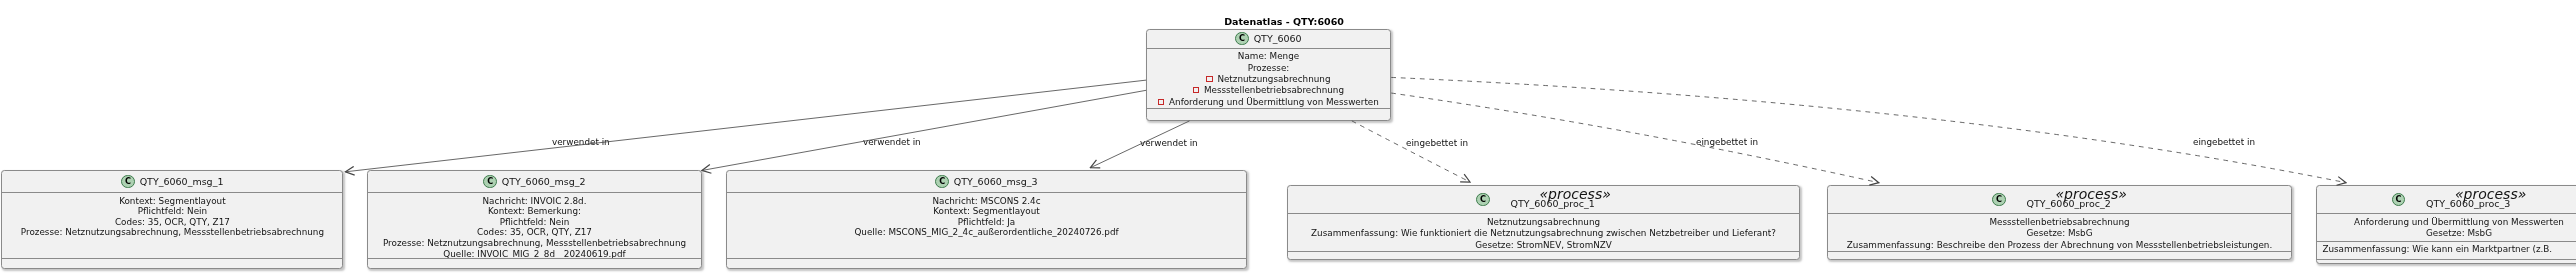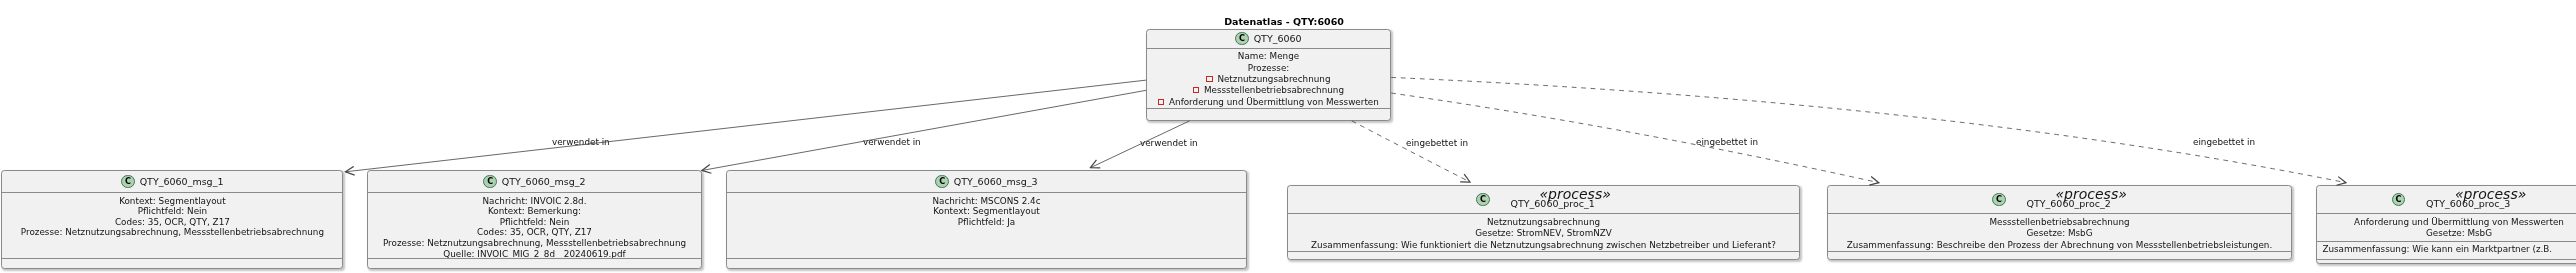--- a/index.html
+++ b/index.html
@@ -124,36 +124,37 @@
 
   <div class="uml-box" style="left:726px;top:170px;width:521px;height:99px;">
     <div class="box-title" style="height:21px;">
       <span class="c-circle">C</span>
       <span class="box-name">QTY_6060_msg_3</span>
     </div>
     <div class="box-body lh-msg">
       <div class="line">Nachricht: MSCONS 2.4c</div>
       <div class="line">Kontext: Segmentlayout</div>
       <div class="line">Pflichtfeld: Ja</div>
+      <div class="line">Quelle: MSCONS_MIG_2_4c_außerordentliche_20240726.pdf</div>
     </div>
     <div class="box-empty" style="height:9.5px;"></div>
   </div>
 
   <div class="uml-box" style="left:1287px;top:185px;width:513px;height:75px;">
     <div class="box-title" style="height:27px;">
       <span class="c-circle">C</span>
       <span class="title-stack">
         <span class="stereo">«process»</span>
         <span class="box-name">QTY_6060_proc_1</span>
       </span>
     </div>
     <div class="box-body lh-proc">
       <div class="line">Netznutzungsabrechnung</div>
+      <div class="line">Zusammenfassung: Wie funktioniert die Netznutzungsabrechnung zwischen Netzbetreiber und Lieferant?</div>
       <div class="line">Gesetze: StromNEV, StromNZV</div>
-      <div class="line">Zusammenfassung: Wie funktioniert die Netznutzungsabrechnung zwischen Netzbetreiber und Lieferant?</div>
     </div>
     <div class="box-empty" style="height:6.8px;"></div>
   </div>
 
   <div class="uml-box" style="left:1827px;top:185px;width:465px;height:75px;">
     <div class="box-title" style="height:27px;">
       <span class="c-circle">C</span>
       <span class="title-stack">
         <span class="stereo">«process»</span>
         <span class="box-name">QTY_6060_proc_2</span>

